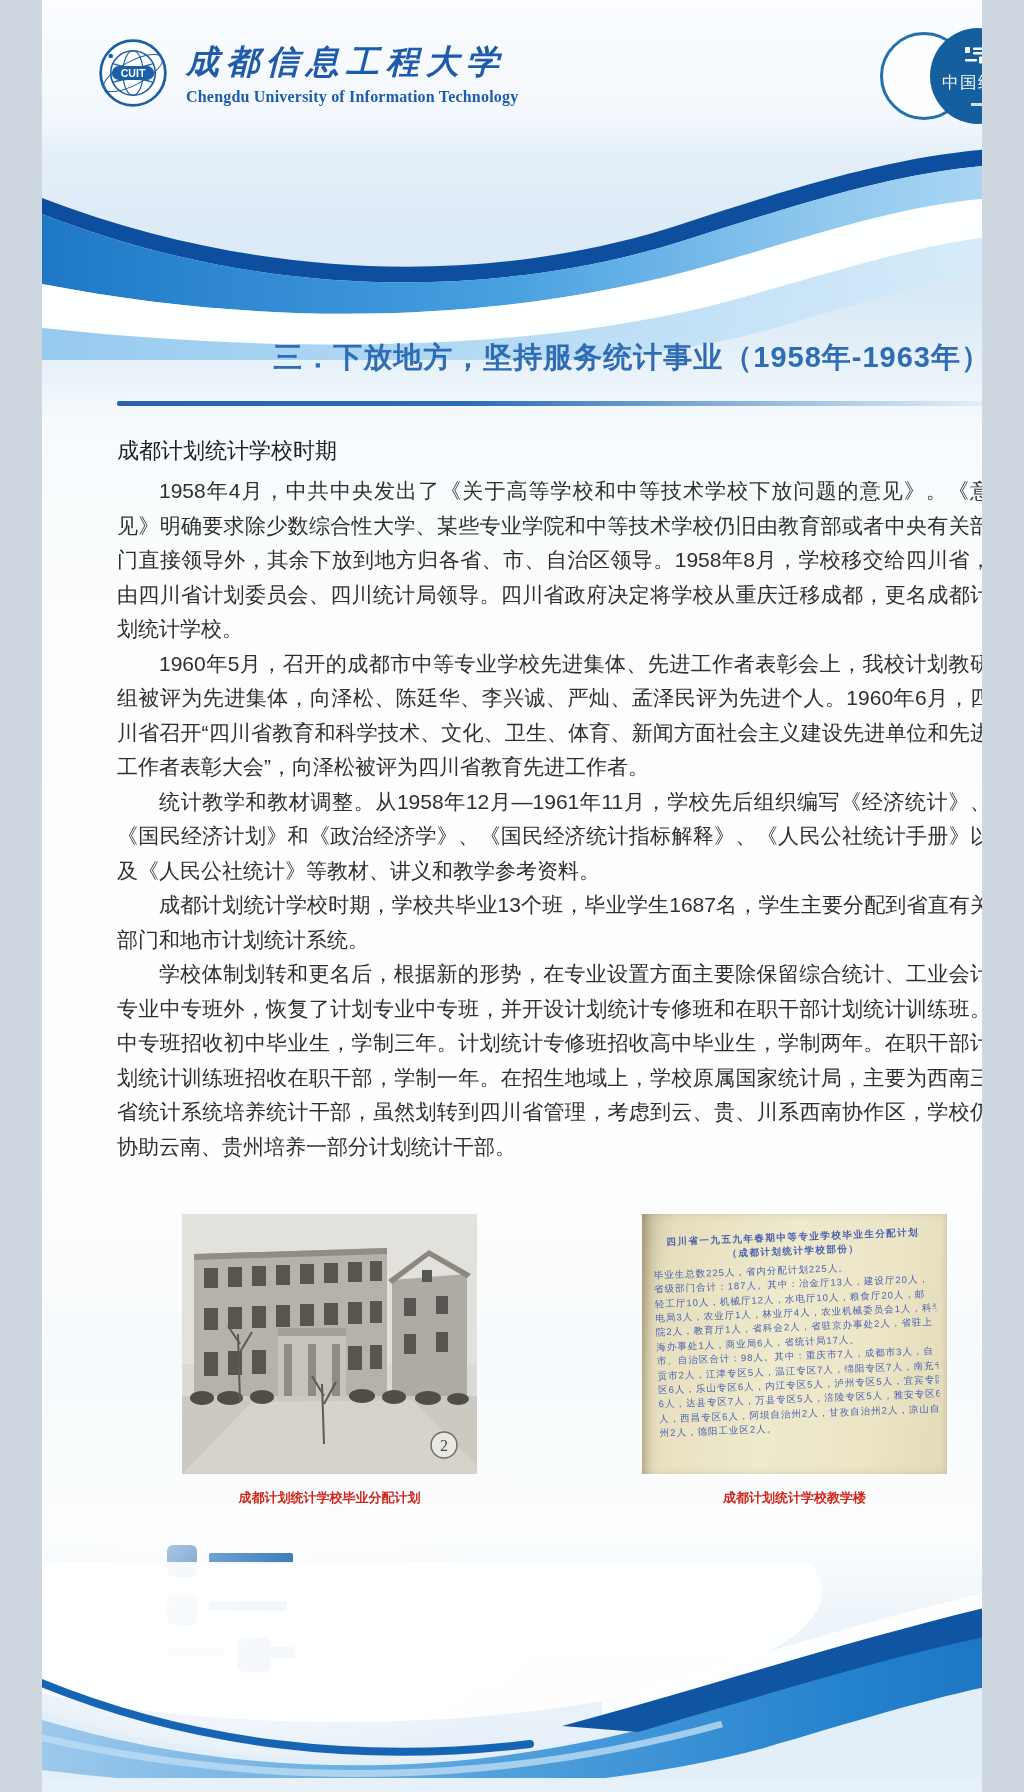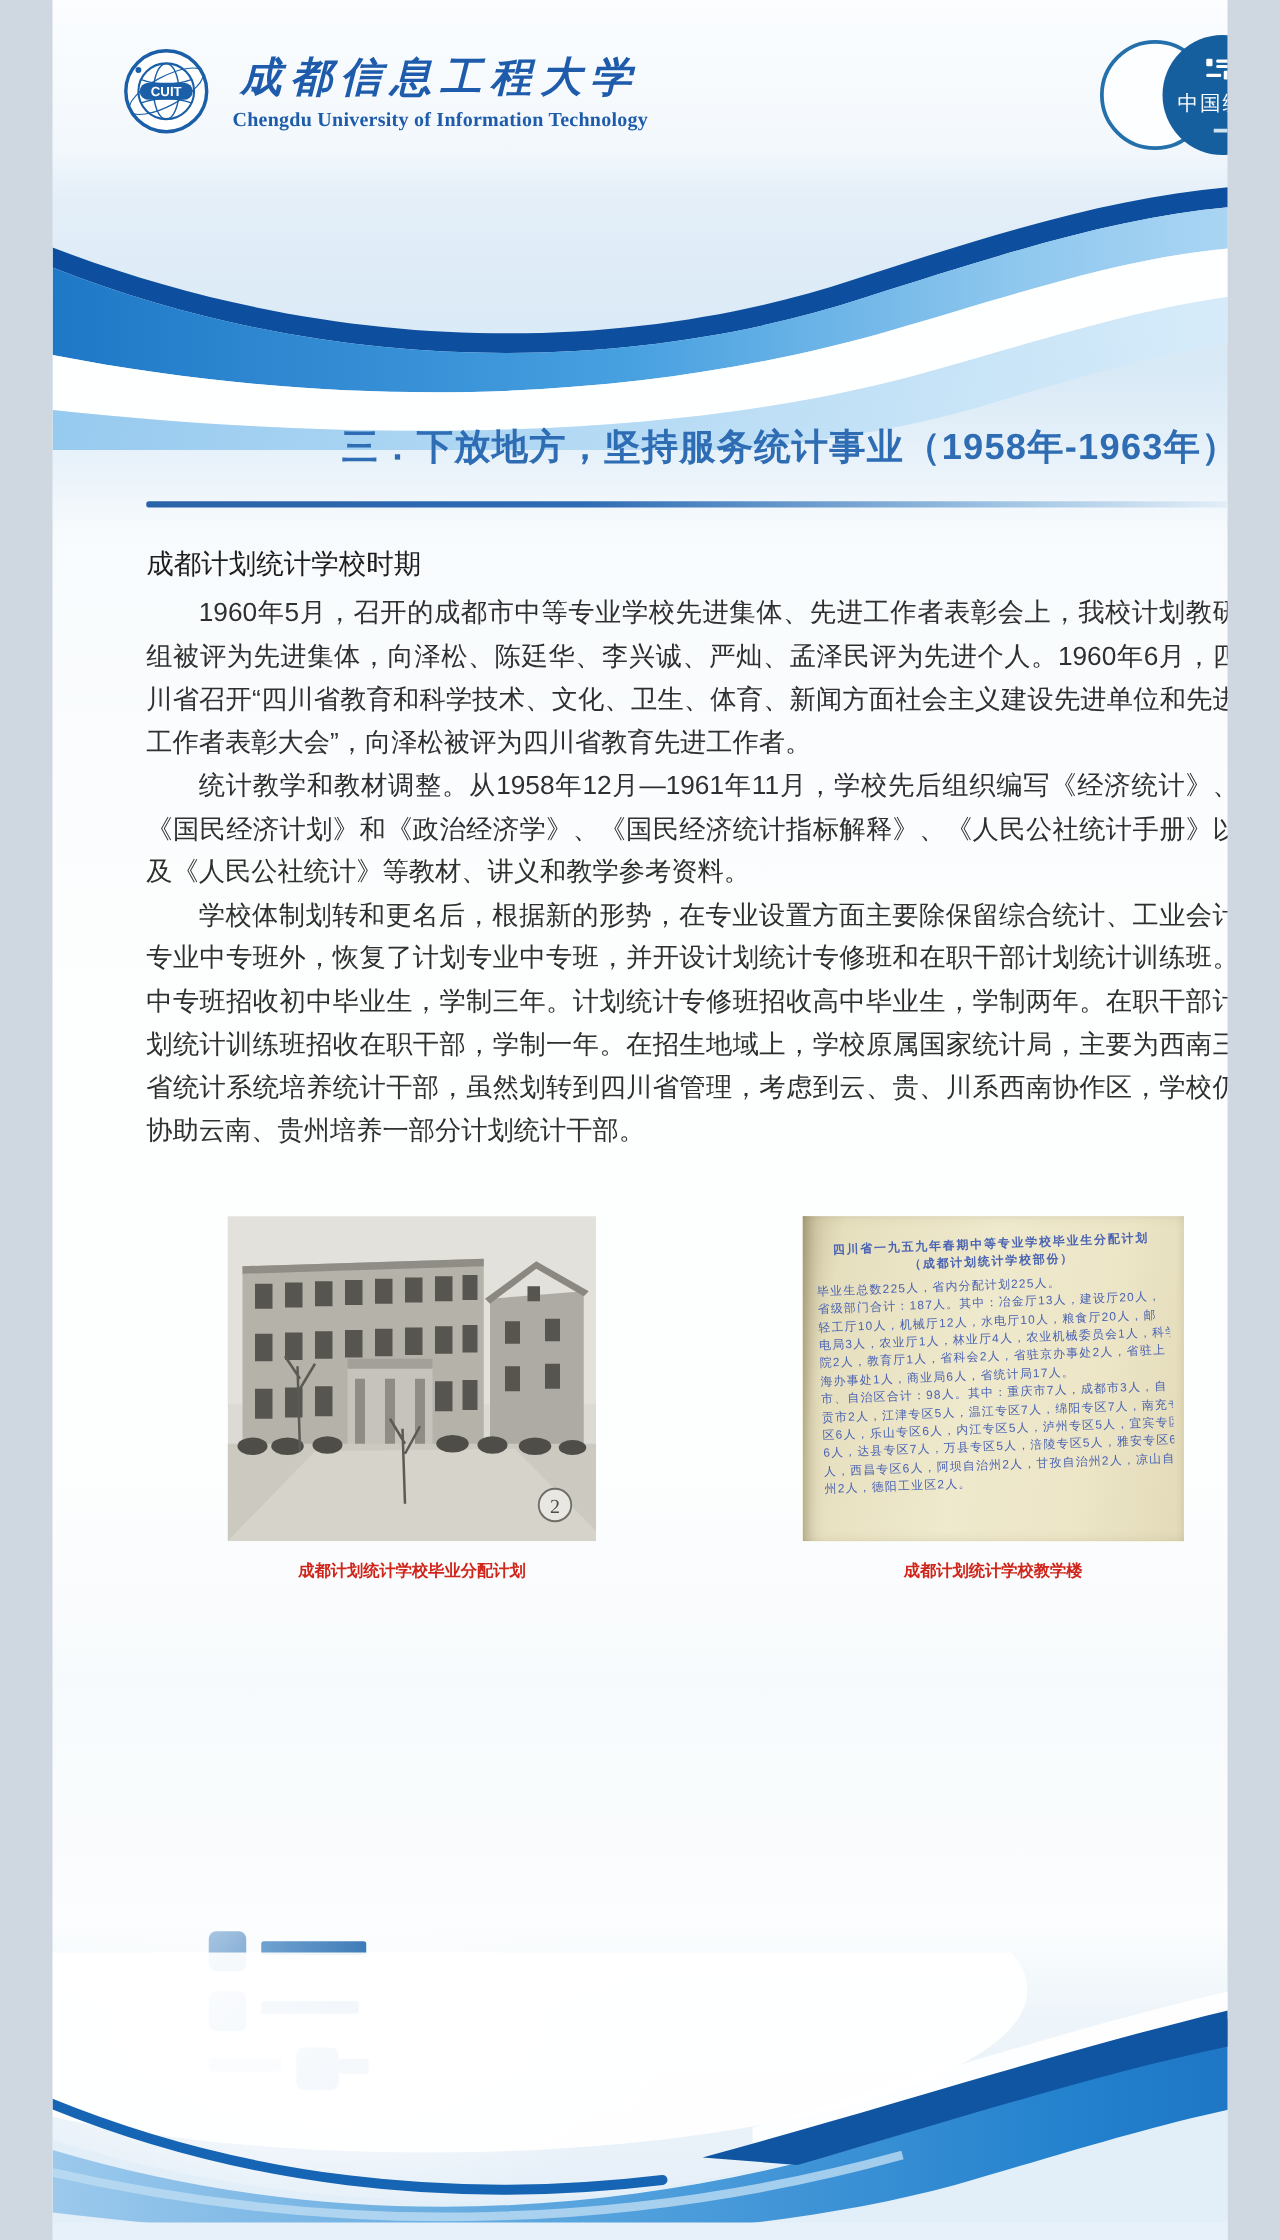--- a/index.html
+++ b/index.html
@@ -7,21 +7,21 @@
     position:relative;width:940px;height:1792px;margin:0 auto;overflow:hidden;
     background:linear-gradient(180deg,
       #fbfdff 0%, #f3f8fc 6.5%, #e3eef8 9%, #d8e9f6 16.5%,
       #eaf3fa 21%, #f8fbfd 24%, #fdfefe 45%, #fdfefe 66%,
       #f7fafc 75%, #fbfdfe 86%, #eef5fa 90%, #e5eff8 100%);
     font-family:"Liberation Sans","DejaVu Sans",sans-serif;
   }
   
   .logo{position:absolute;left:56px;top:38px;display:flex;align-items:center;}
   .emblem{width:70px;height:70px;}
-  .logo-text{margin-left:18px;text-align:center;}
+  .logo-text{margin-left:18px;}
   .logo-cn{font-size:33px;font-weight:bold;color:#1e5cab;letter-spacing:7px;
            font-family:"Liberation Serif","DejaVu Serif",serif;font-style:italic;}
   .logo-en{margin-top:3px;font-size:16px;font-weight:bold;color:#1e5cab;
            font-family:"Liberation Serif","DejaVu Serif",serif;letter-spacing:.2px;}
   .badge{position:absolute;left:838px;top:28px;width:150px;height:100px;}
   .badge-ring{position:absolute;left:0;top:4px;width:88px;height:88px;border-radius:50%;
               background:#fdfeff;border:3px solid #2470ab;box-sizing:border-box;}
   .badge-disc{position:absolute;left:50px;top:0;width:96px;height:96px;border-radius:50%;
               background:#155f9f;display:flex;flex-direction:column;align-items:center;
               justify-content:center;}
@@ -126,22 +126,24 @@
       </div>
     </div>
   </header>
 
   <main class="content">
     <h1 class="title">三．下放地方，坚持服务统计事业（1958年-1963年）</h1>
     <div class="rule"></div>
     <article>
       <h2 class="subheading">成都计划统计学校时期</h2>
       <div>
+          <p class="para">1958年4月，中共中央发出了《关于高等学校和中等技术学校下放问题的意见》。《意见》明确要求除少数综合性大学、某些专业学院和中等技术学校仍旧由教育部或者中央有关部门直接领导外，其余下放到地方归各省、市、自治区领导。1958年8月，学校移交给四川省，由四川省计划委员会、四川统计局领导。四川省政府决定将学校从重庆迁移成都，更名成都计划统计学校。</p>
           <p class="para">1960年5月，召开的成都市中等专业学校先进集体、先进工作者表彰会上，我校计划教研组被评为先进集体，向泽松、陈廷华、李兴诚、严灿、孟泽民评为先进个人。1960年6月，四川省召开“四川省教育和科学技术、文化、卫生、体育、新闻方面社会主义建设先进单位和先进工作者表彰大会”，向泽松被评为四川省教育先进工作者。</p>
           <p class="para">统计教学和教材调整。从1958年12月—1961年11月，学校先后组织编写《经济统计》、《国民经济计划》和《政治经济学》、《国民经济统计指标解释》、《人民公社统计手册》以及《人民公社统计》等教材、讲义和教学参考资料。</p>
+          <p class="para">成都计划统计学校时期，学校共毕业13个班，毕业学生1687名，学生主要分配到省直有关部门和地市计划统计系统。</p>
           <p class="para">学校体制划转和更名后，根据新的形势，在专业设置方面主要除保留综合统计、工业会计专业中专班外，恢复了计划专业中专班，并开设计划统计专修班和在职干部计划统计训练班。中专班招收初中毕业生，学制三年。计划统计专修班招收高中毕业生，学制两年。在职干部计划统计训练班招收在职干部，学制一年。在招生地域上，学校原属国家统计局，主要为西南三省统计系统培养统计干部，虽然划转到四川省管理，考虑到云、贵、川系西南协作区，学校仍协助云南、贵州培养一部分计划统计干部。</p>
         </div>
     </article>
 
     <div class="figures">
       <figure class="fig fig-left">
         <div class="photo photo-building">
           <svg viewBox="0 0 295 260">
             <rect width="295" height="260" fill="#dcdad4"></rect>
             <rect width="295" height="150" fill="#e3e1db"></rect>

